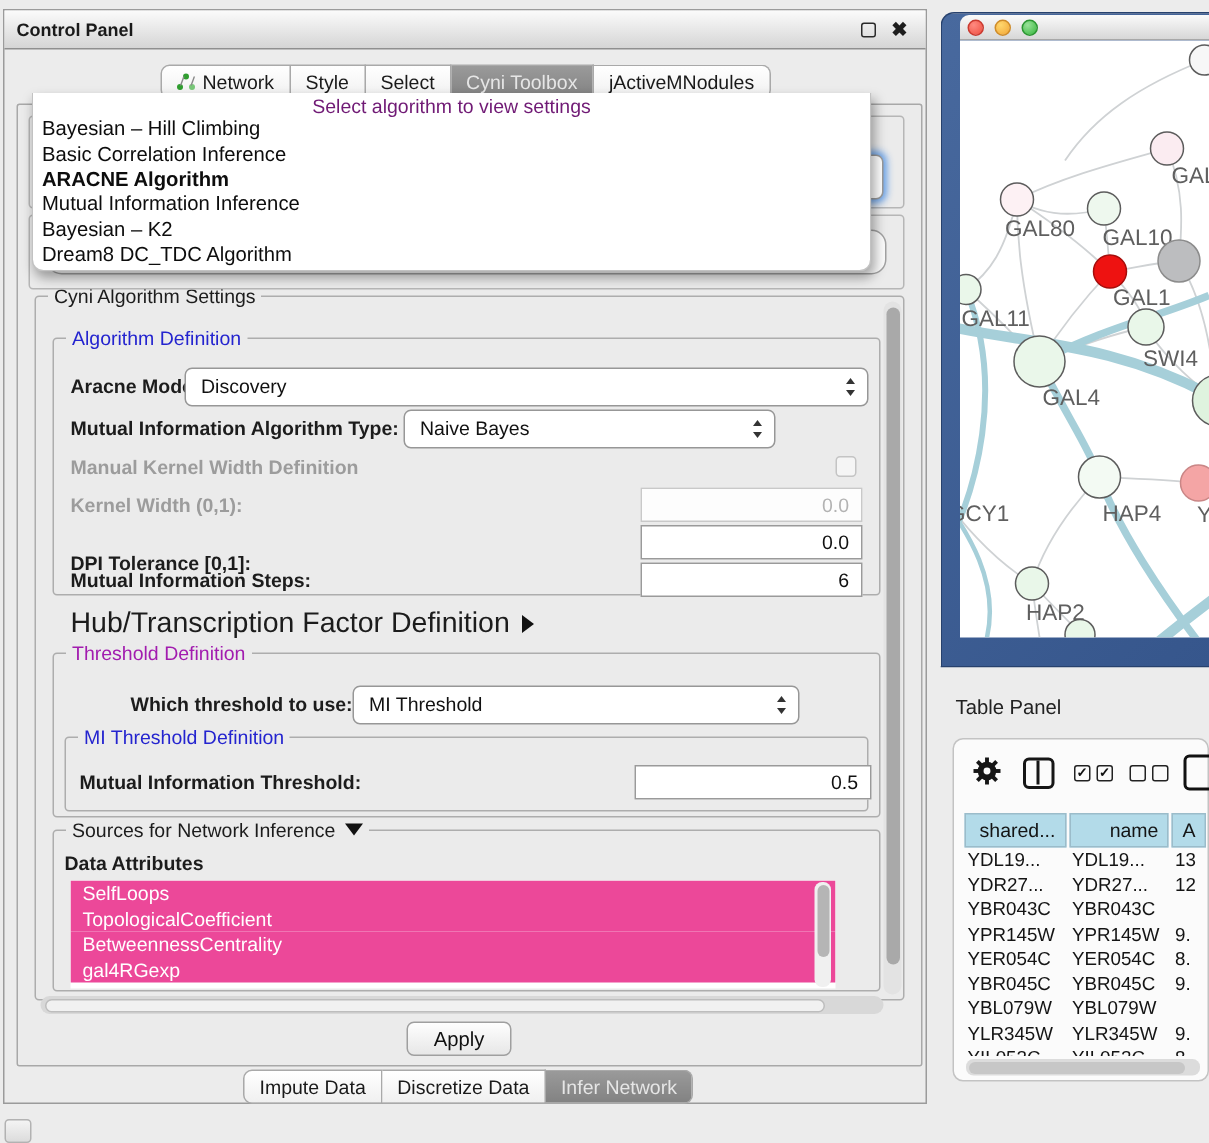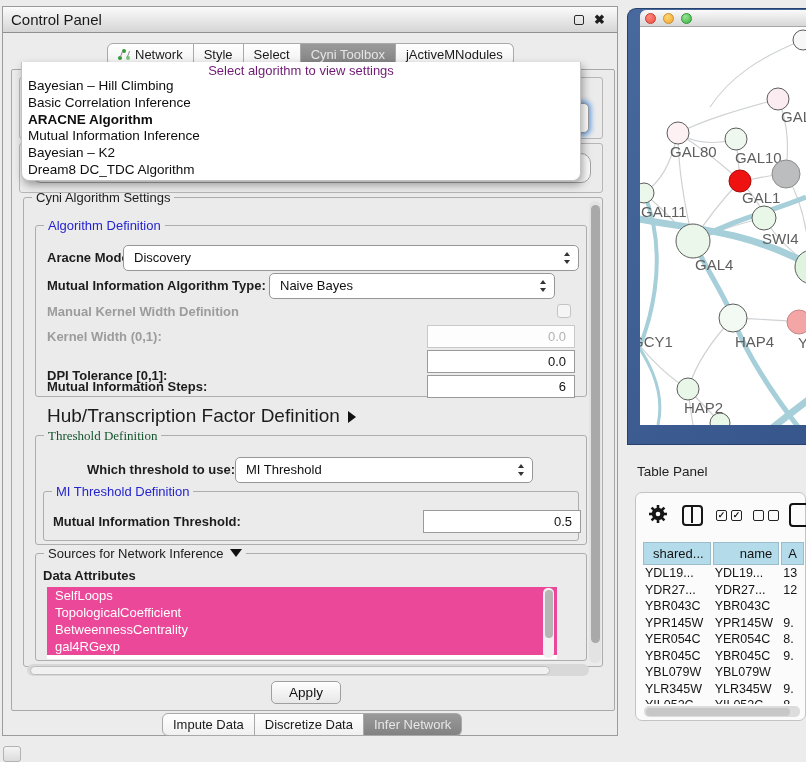--- a/index.html
+++ b/index.html
@@ -5,21 +5,21 @@
   * { margin:0; padding:0; box-sizing:border-box; }
   html,body { width:806px; height:762px; overflow:hidden; background:#ececec;
     font-family:"Liberation Sans", sans-serif; position:relative; }
   .abs { position:absolute; }
 
   
   #cp-window { left:2px; top:6px; width:616px; height:730px;
     background:#ececec; border:1px solid #9b9b9b; }
   #cp-titlebar { left:0; top:0; width:100%; height:26px;
     background:linear-gradient(#fbfbfb,#d5d5d5); border-bottom:1px solid #8f8f8f; }
-  #cp-title { left:8px; top:0; line-height:26px; font-size:15px; color:#1a1a1a; }
+  #cp-title { left:8px; top:0; line-height:26px; font-size:12px; color:#1a1a1a;font-weight:bold; }
   #float-icon { right:33px; top:8px; width:10px; height:10px; border:1.6px solid #2b2b2b; border-radius:2px; }
   #close-icon { right:12px; top:4px; font-size:13px; font-weight:bold; color:#1d1d1d; line-height:18px; }
 
   
   .seg-tabs { display:flex; height:23px;padding-left:16px; }
   .seg-tab { display:flex; align-items:center; padding:0 10px; font-size:13px; color:#1a1a1a;
     background:linear-gradient(#ffffff,#f0f0f0); border:1px solid #a9a9a9; border-left:none; cursor:default; }
   .seg-tab:first-child { border-left:1px solid #a9a9a9; border-radius:6px 0 0 6px; }
   .seg-tab:last-child { border-radius:0 6px 6px 0; }
   .seg-tab.selected { background:linear-gradient(#9a9a9a,#828282); color:#e6e6e6; }
@@ -49,21 +49,21 @@
     box-shadow:2px 4px 8px rgba(0,0,0,.35); z-index:30; overflow:hidden; }
   #algo-prompt { text-align:center; font-size:13px; color:#701a75; height:15px; line-height:15px; margin-top:1px; }
   .algo-item { font-size:13.5px; color:#0d0d0d; line-height:16.8px; padding-left:6px; white-space:nowrap; }
   .algo-item.bold { font-weight:bold; }
 
   
   .tborder { border:1px solid #adadad; border-radius:3px; }
   .tborder > .tlabel { position:absolute; top:-8px; left:8px; background:#ebebeb;
     padding:0 4px; font-size:13px; white-space:nowrap; }
   .tlabel.blue { color:#2424cf; }
-  .tlabel.green { color:#14532d;font-family:Liberation Serif, serif; }
+  .tlabel.green { color:#a21caf; }
   .tlabel.plain { color:#1c1c1c; }
 
   .blabel { font-size:13px; font-weight:bold; color:#1c1c1c; white-space:nowrap; }
   .blabel.disabled { color:#9c9c9c; }
 
   .combo { background:#fff; border:1px solid #979797; border-radius:5px; font-size:13px;
     color:#111; padding-left:10px; }
   .combo .val { line-height:24px; display:block; }
   .stepper { position:absolute; right:7px; top:50%; width:7px; height:12px; transform:translateY(-50%); }
   .stepper::before { content:""; position:absolute; top:0; left:0;
@@ -189,21 +189,21 @@
     <span class="tlabel blue">Algorithm Definition</span>
   </div>
 
   <span class="abs blabel" style="left:44px;top:243px;">Aracne Mode:</span>
   <div class="abs combo" style="left:120px;top:238px;width:456px;height:26px;">
     <span class="val">Discovery</span>
     <span class="stepper"></span>
   </div>
 
   <span class="abs blabel" style="left:44px;top:271px;">Mutual Information Algorithm Type:</span>
-  <div class="abs combo" style="left:266px;top:266px;width:286px;height:26px;">
+  <div class="abs combo" style="left:266px;top:266px;width:248px;height:26px;">
     <span class="val">Naive Bayes</span>
     <span class="stepper"></span>
   </div>
 
   <span class="abs blabel disabled" style="left:44px;top:297px;">Manual Kernel Width Definition</span>
   <span class="abs checkbox" style="left:554px;top:297px;"></span>
 
   <span class="abs blabel disabled" style="left:44px;top:322px;">Kernel Width (0,1):</span>
   <div class="abs tfield disabled" style="left:424px;top:318px;width:148px;height:23px;line-height:21px;">0.0</div>
 

